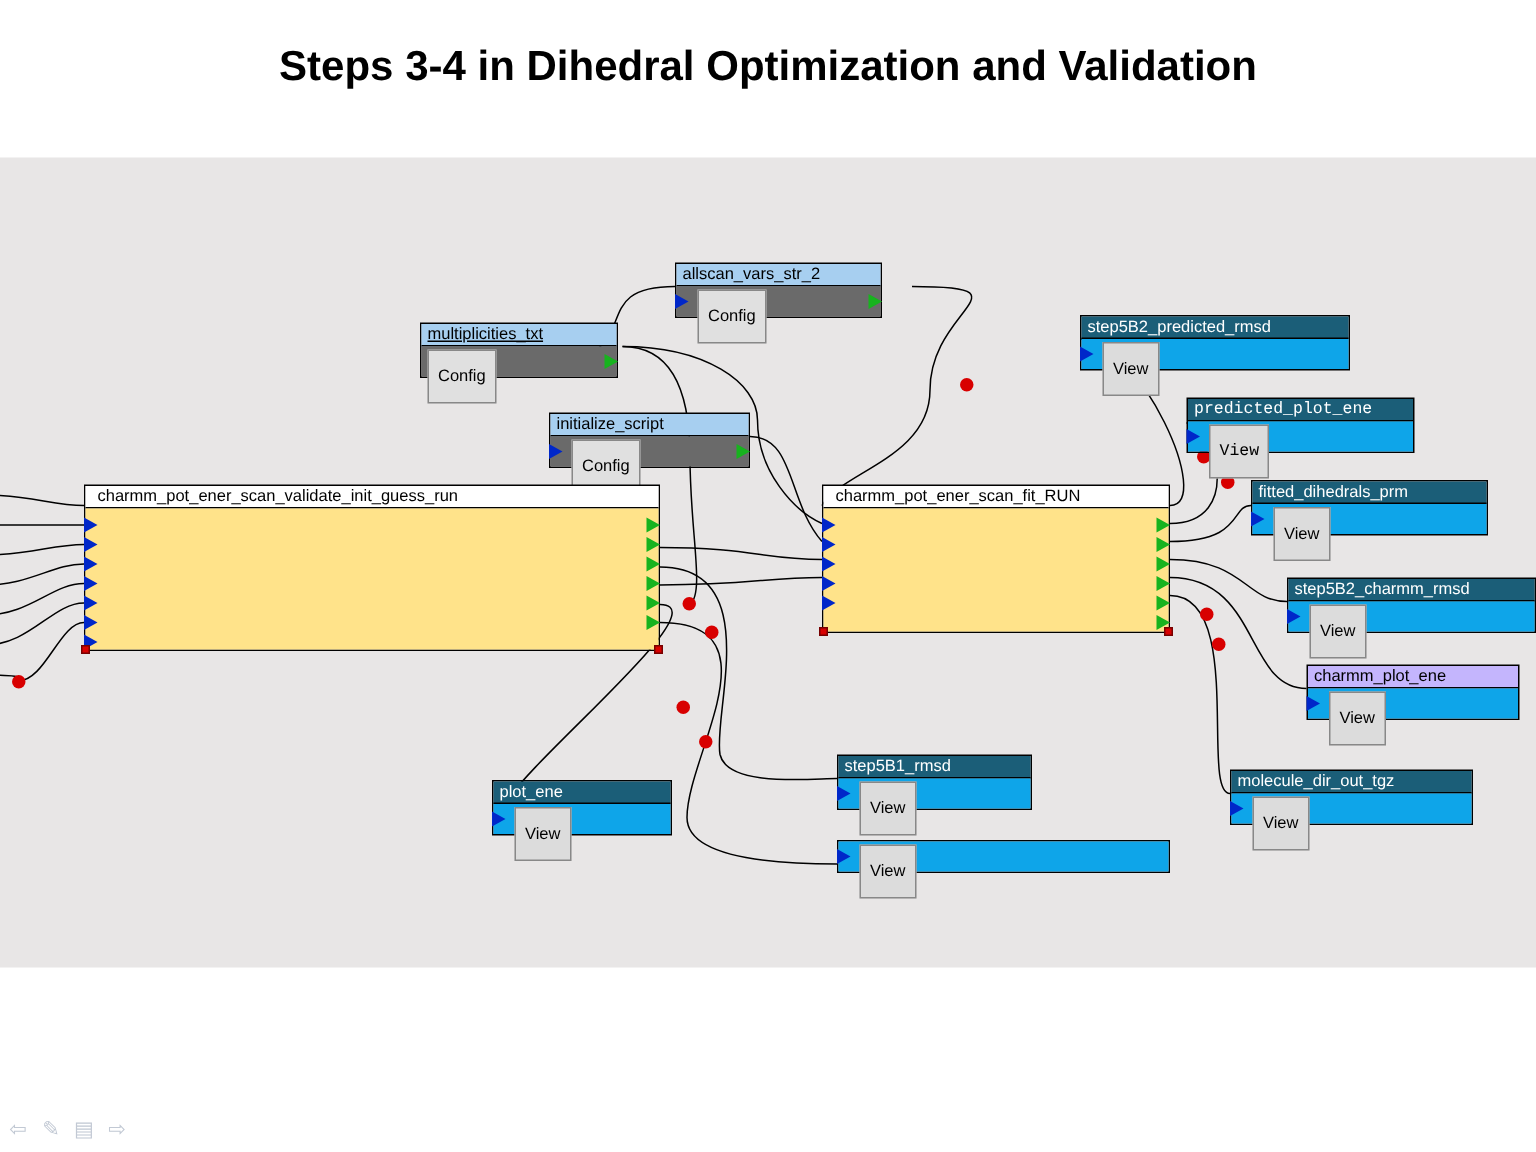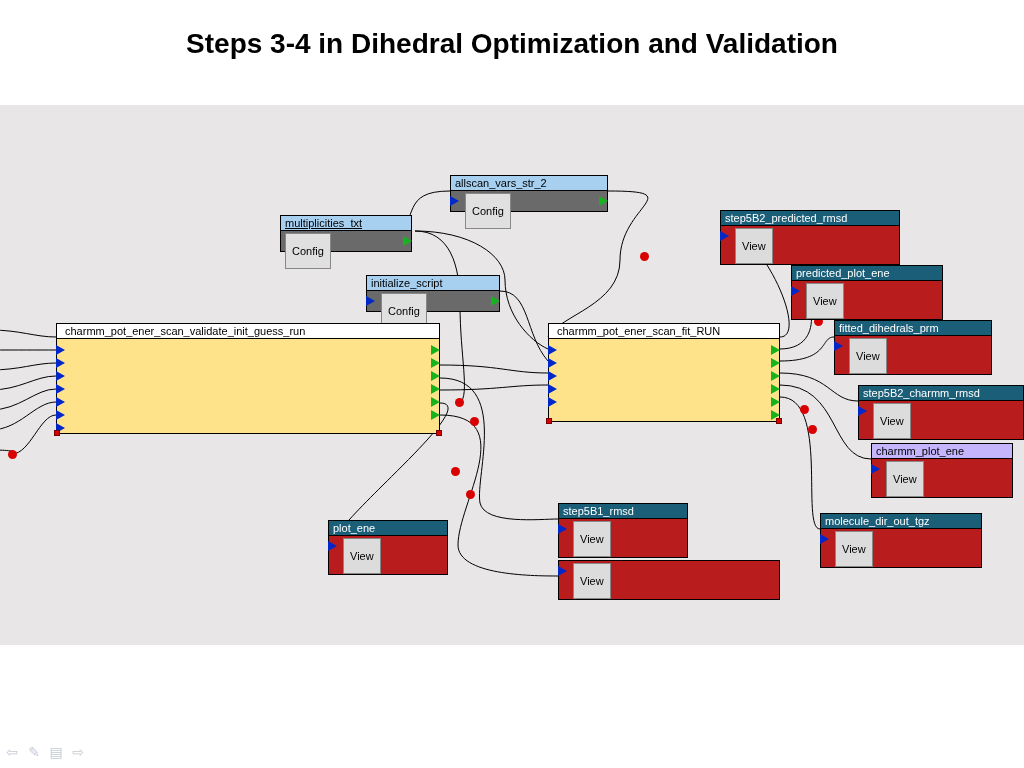--- a/index.html
+++ b/index.html
@@ -55,21 +55,21 @@
     padding: 11px 6px;
     font-size: 11px;
     margin: 2px 4px;
     cursor: pointer;
   }
   
   .config-node .hdr { background: #a7cff0; }
   .config-node .body { background: #6a6a6a; height: 20px; }
   .config-node .btn { background: #e0e0e0; }
   .view-node .hdr { background: #1b5e78; color: #fff; }
-  .view-node .body { background: #b91c1c; height: 38px; }
+  .view-node .body { background: #0ea5e9; height: 20px; }
   .view-node .btn { background: #dcdcdc; }
   .view-node.pink .hdr { background: #c4b5fd; color: #000; }
   .proc-node .hdr { background: #fff; color: #000; }
   .proc-node .body { background: #ffe38a; }
   
   .port {
     position: absolute;
     width: 0; height: 0;
   }
   .port.in  { left: -1px; border-top: 5px solid transparent; border-bottom: 5px solid transparent; border-left: 9px solid #0027c9; }
@@ -163,21 +163,21 @@
   <div class="joint" style="left:808px; top:320px;"></div>
 
   <div class="node config-node" style="left:280px; top:110px; width:132px;text-decoration:underline;">
     <div class="hdr">multiplicities_txt</div>
     <div class="body">
       <span class="btn">Config</span>
       <span class="port out" style="top:5px;"></span>
     </div>
   </div>
 
-  <div class="node config-node" style="left:450px; top:70px; width:158px;">
+  <div class="node config-node" style="left:450px; top:70px; width:138px;">
     <div class="hdr">allscan_vars_str_2</div>
     <div class="body">
       <span class="port in" style="top:5px;"></span>
       <span class="btn" style="margin-left:14px;">Config</span>
       <span class="port out" style="top:5px;"></span>
     </div>
   </div>
 
   <div class="node config-node" style="left:366px; top:170px; width:134px;">
     <div class="hdr">initialize_script</div>
@@ -252,21 +252,21 @@
   </div>
 
   <div class="node view-node" style="left:720px; top:105px; width:180px;">
     <div class="hdr">step5B2_predicted_rmsd</div>
     <div class="body">
       <span class="port in" style="top:5px;"></span>
       <span class="btn" style="margin-left:14px;">View</span>
     </div>
   </div>
 
-  <div class="node view-node" style="left:791px; top:160px; width:152px;">
+  <div class="node view-node" style="left:791px; top:160px; width:152px;font-family:Liberation Mono, monospace;">
     <div class="hdr">predicted_plot_ene</div>
     <div class="body">
       <span class="port in" style="top:5px;"></span>
       <span class="btn" style="margin-left:14px;">View</span>
     </div>
   </div>
 
   <div class="node view-node" style="left:834px; top:215px; width:158px;">
     <div class="hdr">fitted_dihedrals_prm</div>
     <div class="body">

